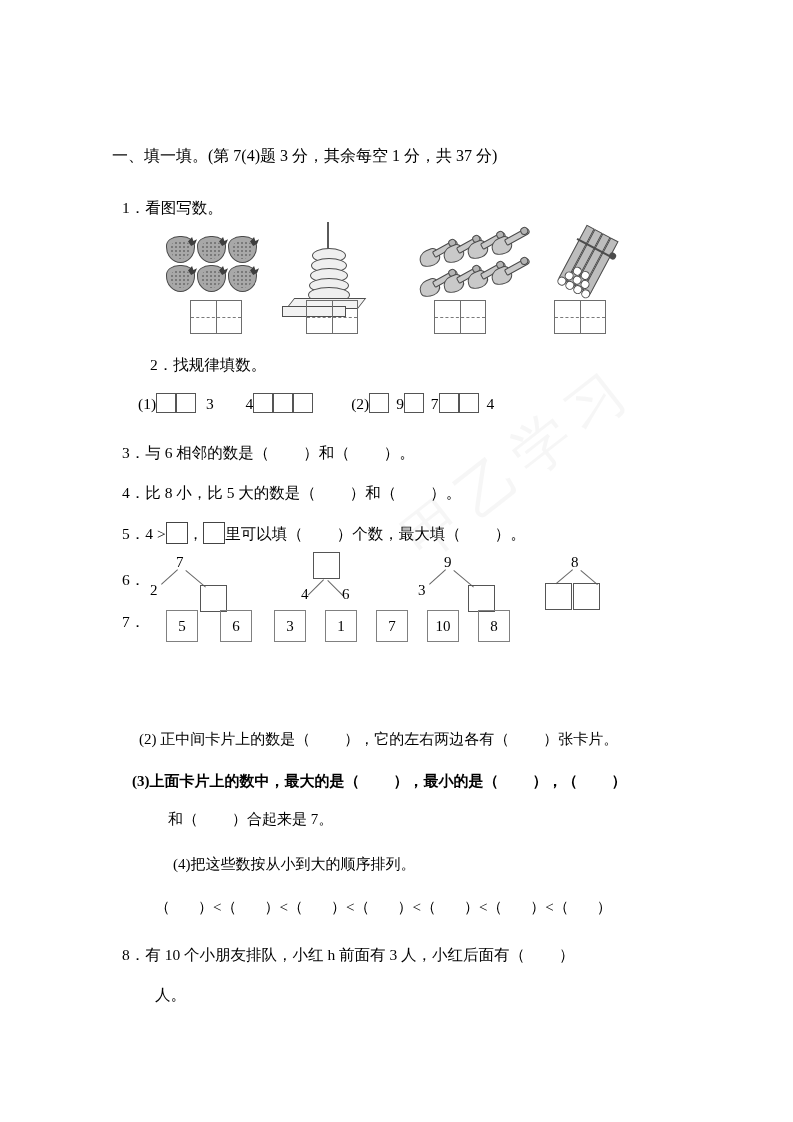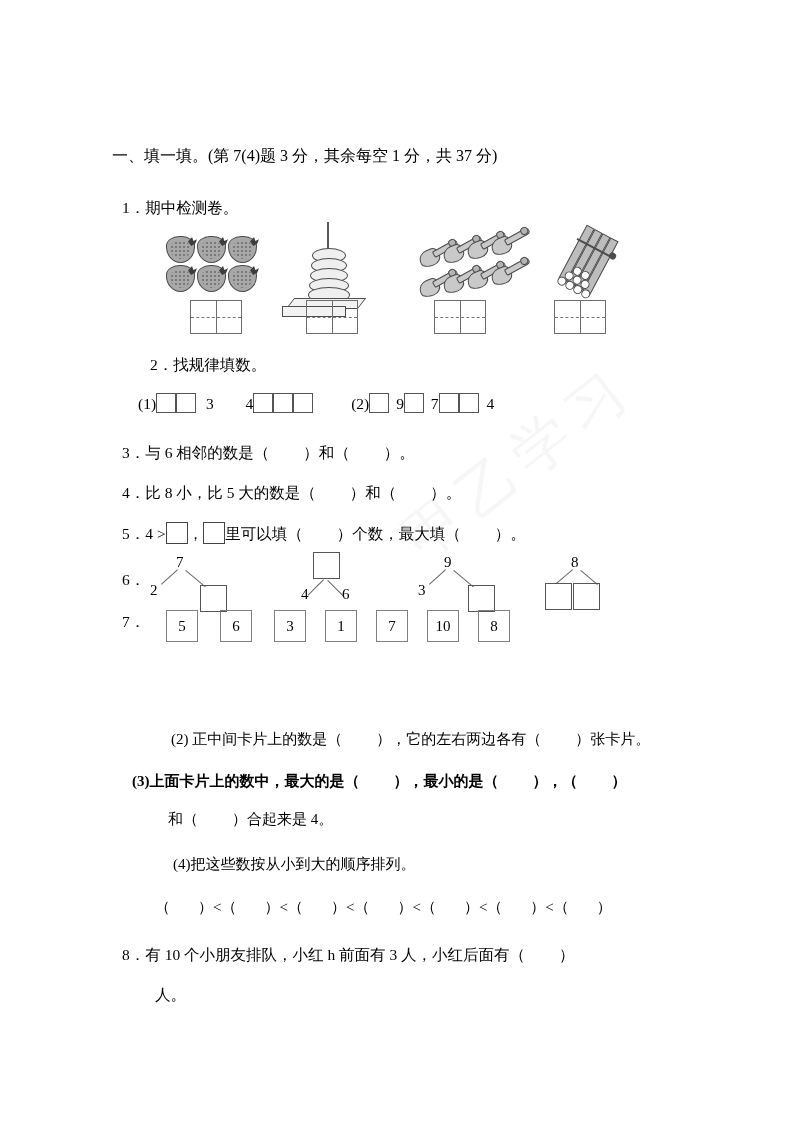--- a/index.html
+++ b/index.html
@@ -257,21 +257,21 @@
 <body>
 
 <div class="page">
 
   <div class="watermark">甲乙学习</div>
 
 
   <div class="section-head">一、填一填。(第 7(4)题 3 分，其余每空 1 分，共 37 分)</div>
 
   <div class="q" style="left:122px; top:198px;">
-    <span>1．</span><span>期中检测卷。</span>
+    <span>1．</span><span>看图写数。</span>
   </div>
 
   <div class="pic" style="left:166px; top:236px; width:92px; height:58px;">
     <div class="berry" style="left:0px;  top:0px;">
         <span class="tex"></span>
         <span class="leaf"></span>
       </div>
     <div class="berry" style="left:31px; top:0px;">
         <span class="tex"></span>
         <span class="leaf"></span>
@@ -438,30 +438,30 @@
     <div class="card" style="left:166px; top:610px;">5</div>
     <div class="card" style="left:220px; top:610px;">6</div>
     <div class="card" style="left:274px; top:610px;">3</div>
     <div class="card" style="left:325px; top:610px;">1</div>
     <div class="card" style="left:376px; top:610px;">7</div>
     <div class="card" style="left:427px; top:610px;">10</div>
     <div class="card" style="left:478px; top:610px;">8</div>
   </div>
 
 
-  <div class="q-sub" style="left:139px; top:730px;margin-left:32px;">
+  <div class="q-sub" style="left:139px; top:730px;">
     <span>(2)</span>
     <span>正中间卡片上的数是（</span><span class="blank"></span><span>），它的左右两边各有（</span><span class="blank"></span><span>）张卡片。</span>
   </div>
 
   <div class="q-sub" style="left:132px; top:772px;font-weight:bold;">
     <span>(3)</span><span>上面卡片上的数中，最大的是（</span><span class="blank"></span><span>），最小的是（</span><span class="blank"></span><span>），（</span><span class="blank"></span><span>）</span>
   </div>
   <div class="q-sub" style="left:168px; top:810px;">
-    <span>和（</span><span class="blank"></span><span>）合起来是 4。</span>
+    <span>和（</span><span class="blank"></span><span>）合起来是 7。</span>
   </div>
 
   <div class="q-sub" style="left:132px; top:855px;margin-left:41px;">
     <span>(4)</span><span>把这些数按从小到大的顺序排列。</span>
   </div>
   <div class="q-sub" style="left:155px; top:898px;">
     <span>（<span class="blank-sm"></span>）</span><span>&lt;</span><span>（<span class="blank-sm"></span>）</span><span>&lt;</span><span>（<span class="blank-sm"></span>）</span><span>&lt;</span><span>（<span class="blank-sm"></span>）</span><span>&lt;</span><span>（<span class="blank-sm"></span>）</span><span>&lt;</span><span>（<span class="blank-sm"></span>）</span><span>&lt;</span><span>（<span class="blank-sm"></span>）</span>
   </div>
 
   <div class="q" style="left:122px; top:945px;">

